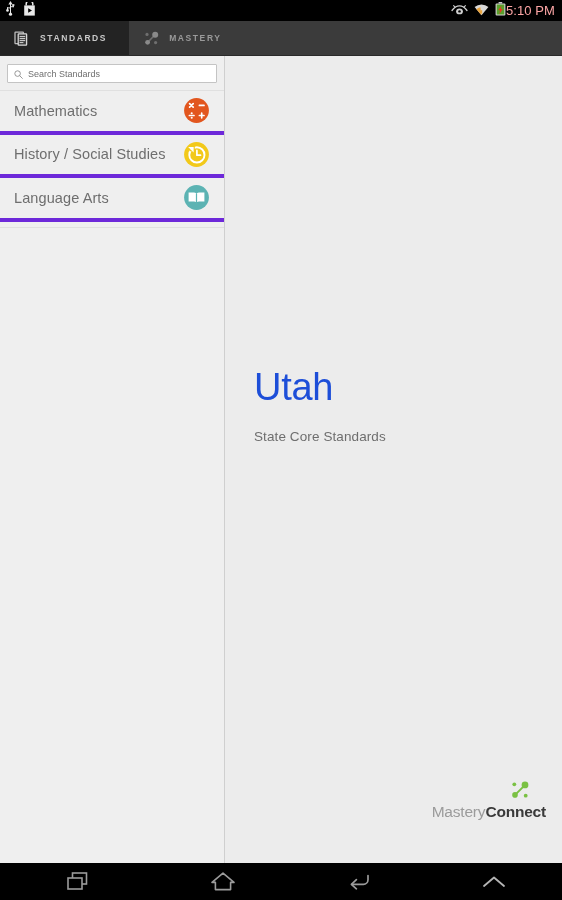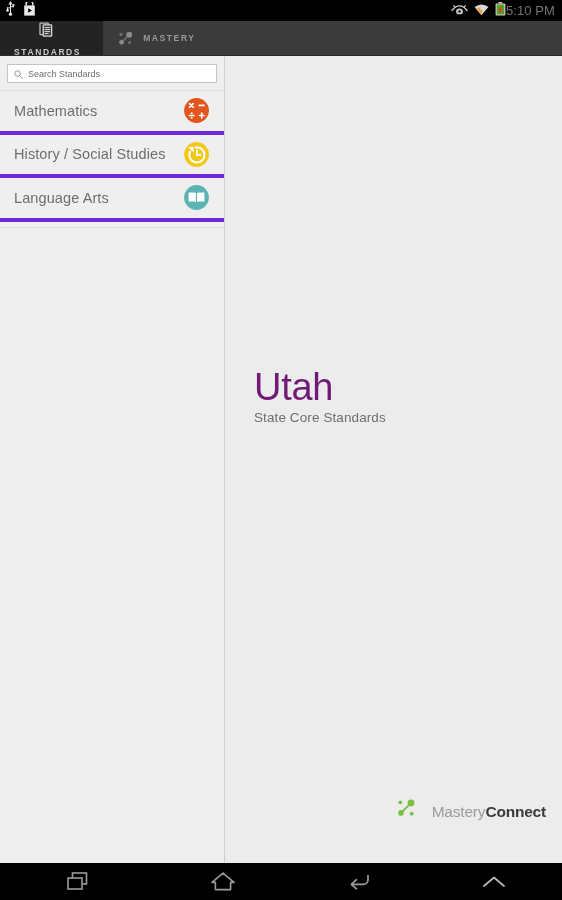--- a/index.html
+++ b/index.html
@@ -12,35 +12,35 @@
   #app { position:relative; width:562px; height:900px; background:#ececec; }
 
   
   .statusbar {
     position:absolute; top:0; left:0; width:562px; height:21px;
     background:#000; display:flex; align-items:center;
     padding:0 7px 0 5px;
   }
   .sb-left { display:flex; align-items:center; gap:7px; }
   .sb-right { margin-left:auto; display:flex; align-items:center; gap:6px; }
-  .sb-time { color:#737373; font-size:13px; letter-spacing:0.1px; font-family:"Liberation Sans", sans-serif; }
+  .sb-time { color:#fca5a5; font-size:13px; letter-spacing:0.1px; font-family:"Liberation Sans", sans-serif; }
 
   
   .actionbar {
     position:absolute; top:21px; left:0; width:562px; height:35px;
     background:#3b3b3b;
     border-bottom:1px solid #2a2a2a;
     display:flex; align-items:stretch;
   }
   .tab {
     display:flex; align-items:center; gap:9px;
     padding:0 22px 0 14px; height:100%;
     cursor:pointer; position:relative;
   }
-  .tab.active { background:#232323;flex-direction:column; }
+  .tab.active { background:#232323; }
   .tab-label {
     font-size:8.5px; font-weight:bold; letter-spacing:1.6px;
     color:#9a9a9a; font-family:"Liberation Sans", sans-serif;
     white-space:nowrap;
   }
   .tab.active .tab-label { color:#c9c9c9; }
   .tab-icon { width:17px; height:17px; display:block; flex:none; }
 
   
   .sidebar {
@@ -76,31 +76,31 @@
   .list-spacer { height:6px; border-bottom:1px solid #e0e0e0; background:#efefef; }
 
   
   .content {
     position:absolute; top:56px; left:226px;
     width:336px; height:807px;
     background:#ececec;
   }
   .title-block { position:absolute; left:28px; top:312px; }
   .state-title {
-    font-size:38px; color:#701a75; font-weight:normal;
+    font-size:38px; color:#1d4ed8; font-weight:normal;
     letter-spacing:-0.3px; line-height:1;
     font-family:"Liberation Sans", sans-serif;
   }
   .state-sub {
-    margin-top:4px; font-size:13.5px; color:#6e6e6e;
+    margin-top:23px; font-size:13.5px; color:#6e6e6e;
     font-family:"Liberation Sans", sans-serif; letter-spacing:0.1px;
   }
   .brand {
     position:absolute; right:16px; bottom:42px;
-    display:flex; flex-direction:row; align-items:flex-end;
+    display:flex; flex-direction:column; align-items:flex-end;
   }
   .brand-mark { width:24px; height:24px; margin-right:14px; margin-bottom:1px; display:block; }
   .brand-text { font-size:15.5px; letter-spacing:-0.2px; font-family:"Liberation Sans", sans-serif; }
   .brand-text .m { color:#9b9b9b; font-weight:normal; }
   .brand-text .c { color:#3a3a3a; font-weight:bold; }
 
   
   .navbar {
     position:absolute; bottom:0; left:0; width:562px; height:37px;
     background:#000; display:flex; align-items:center;

